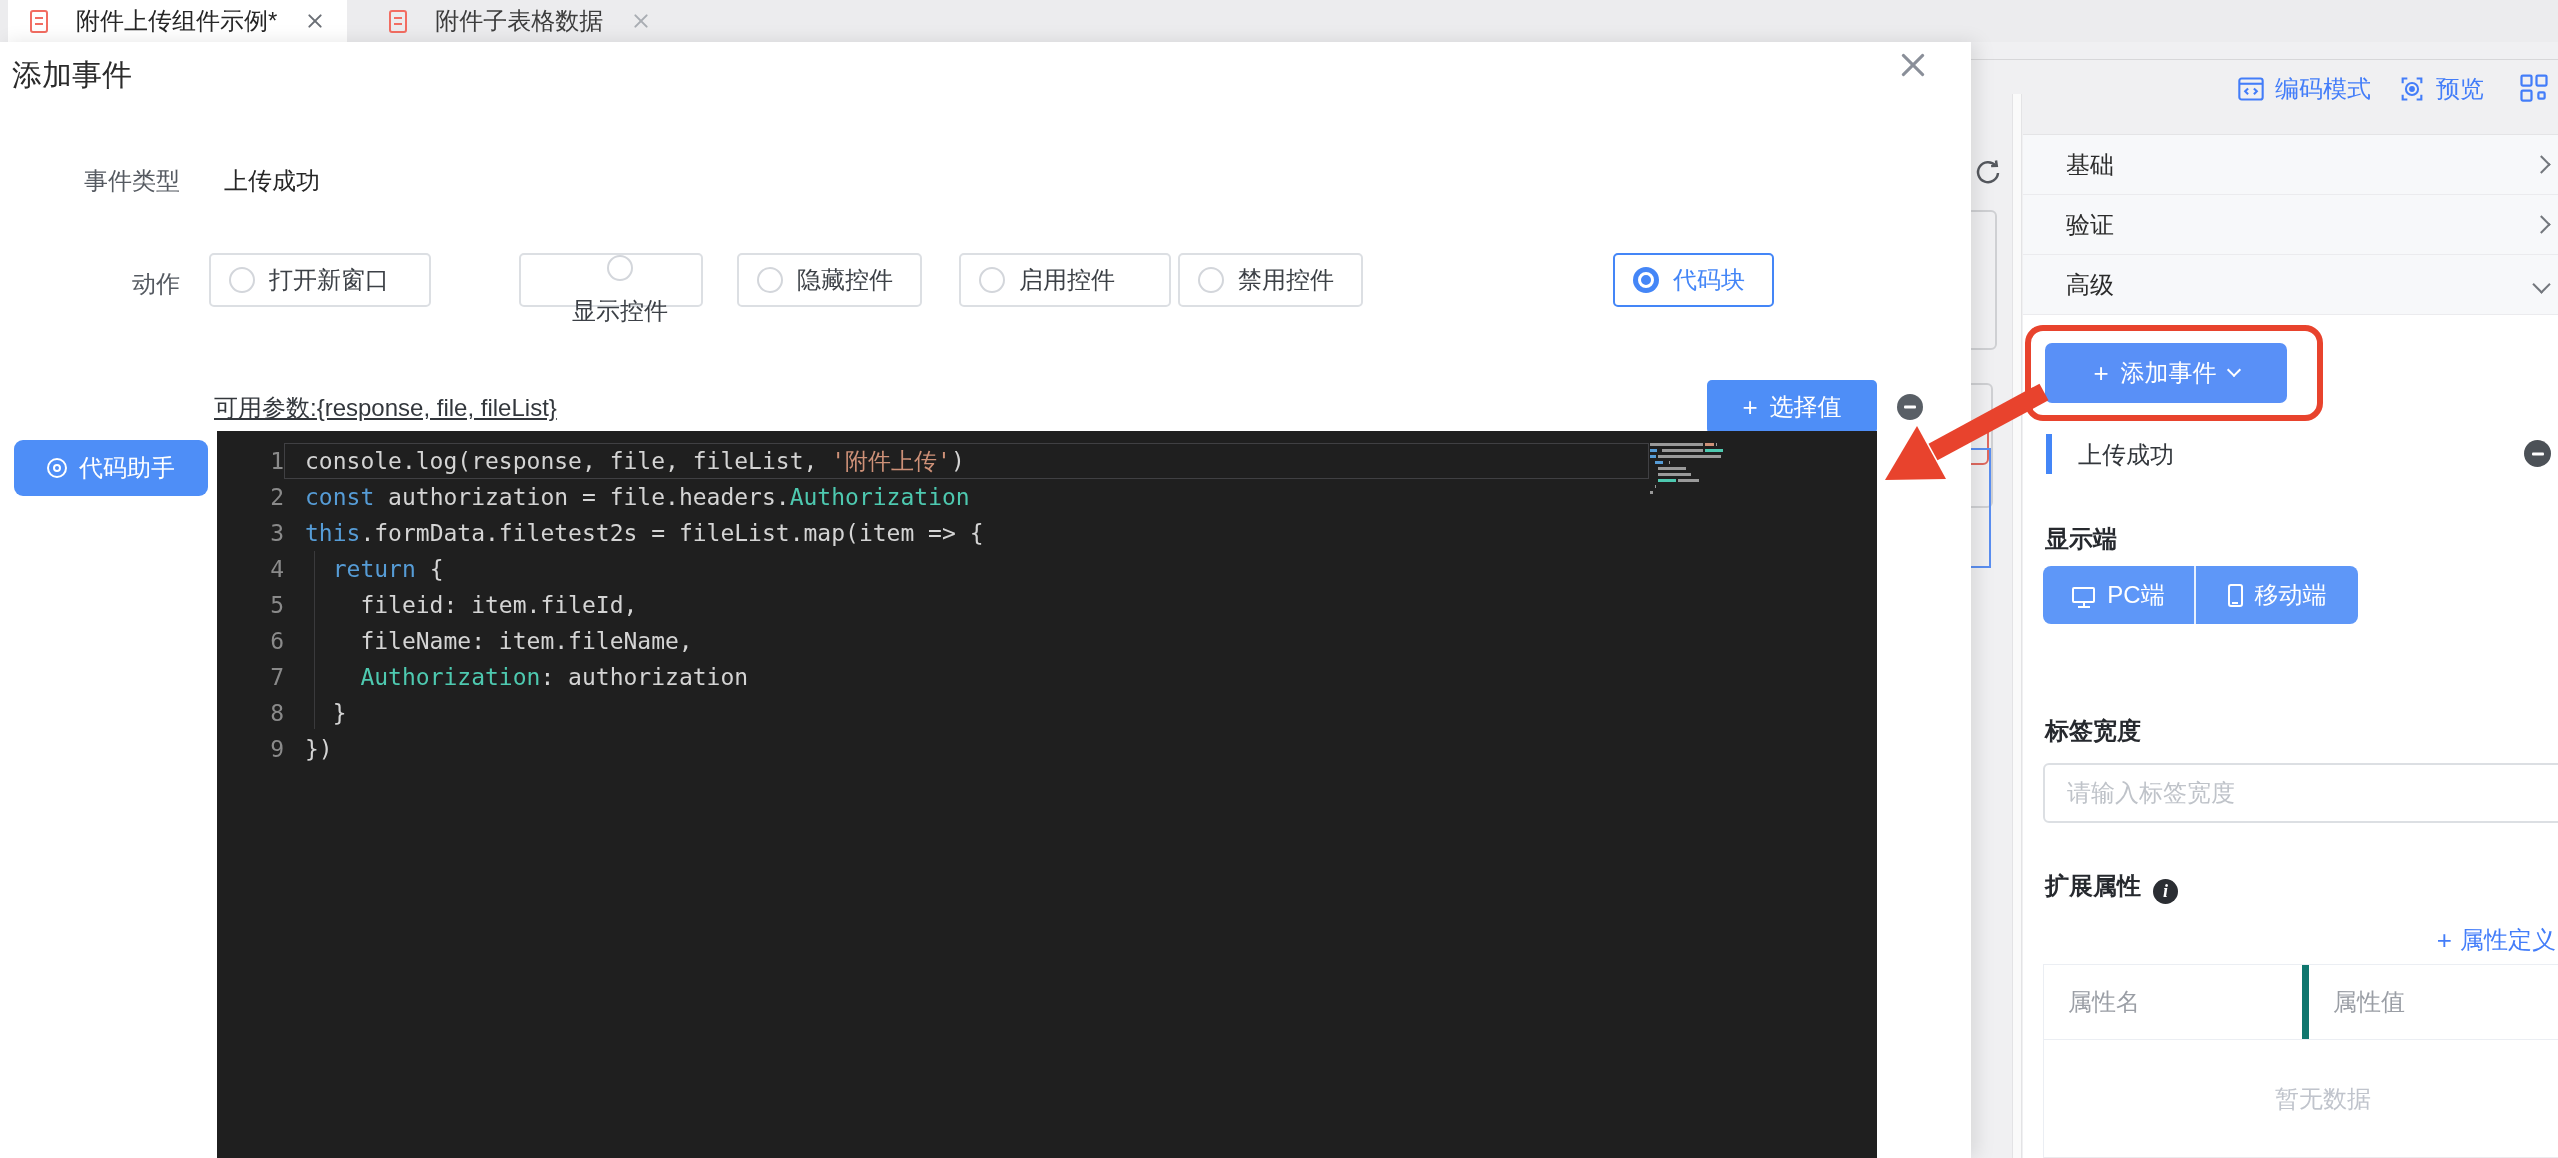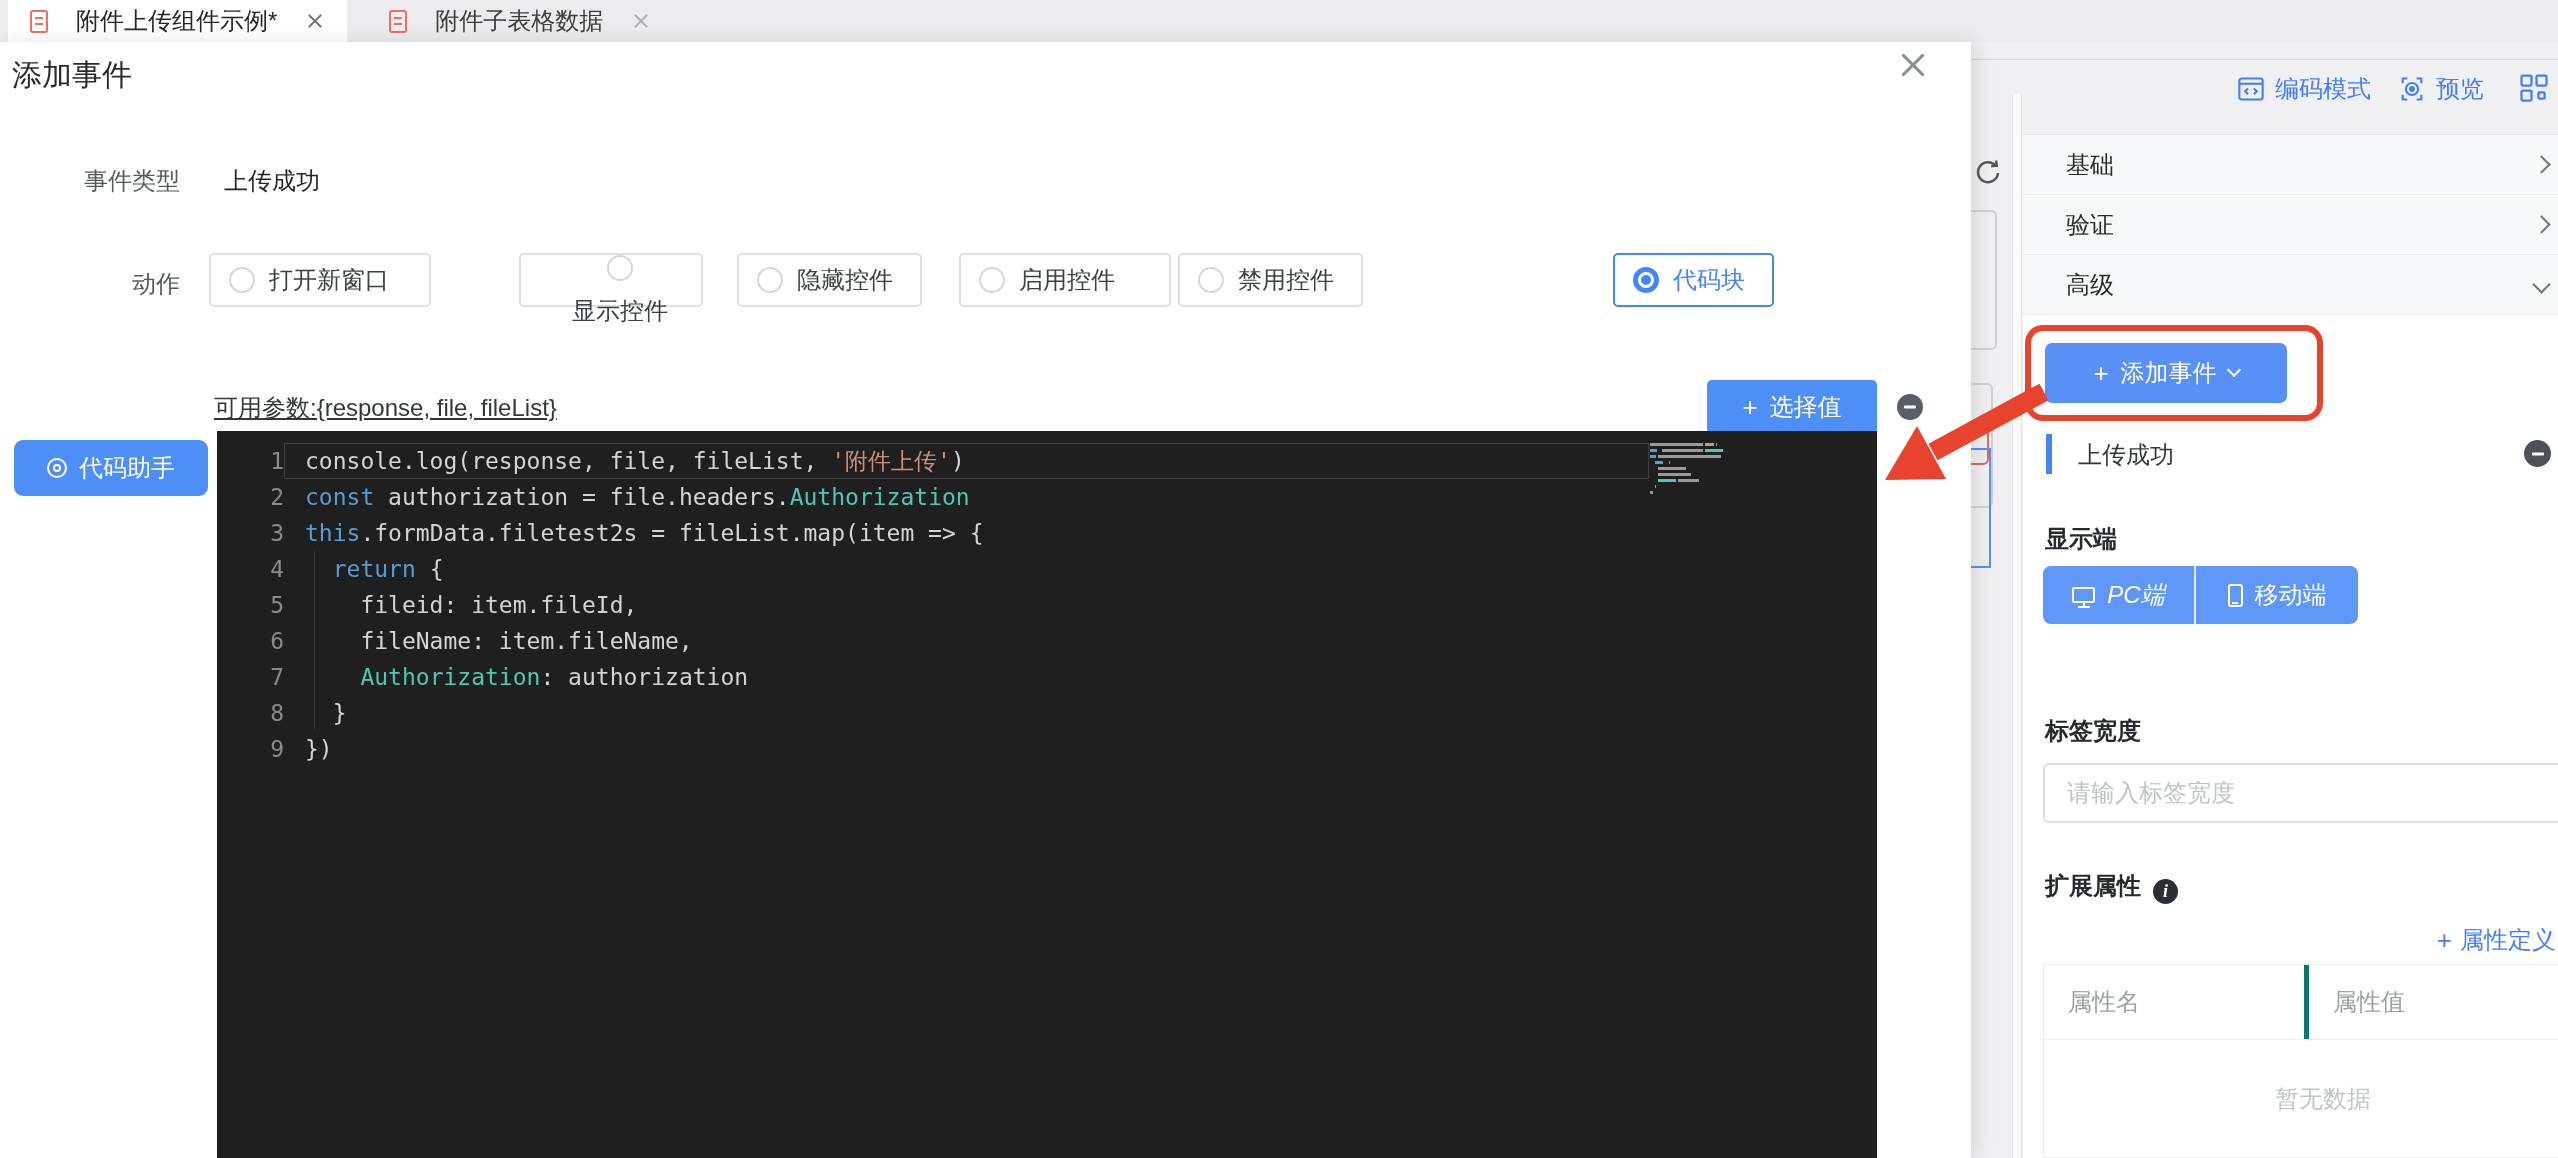--- a/index.html
+++ b/index.html
@@ -81,35 +81,35 @@
   .chev.white { border-color:#fff; width:10px; height:10px; }
   .annot-box { position:absolute; left:2px; top:190px; width:298px; height:96px; border:6px solid #e8432d; border-radius:18px; z-index:30; }
   .btn-addevent { position:absolute; left:14px; top:12px; width:242px; height:60px; border-radius:7px; background:#5990f7; }
   .event-item { position:absolute; left:0; top:293px; width:535px; height:52px; }
   .event-bar { position:absolute; left:23px; top:6px; width:6px; height:40px; background:#4486f7; }
   .event-text { position:absolute; left:55px; top:11px; font-size:24px; color:#33373c; }
   .minus-b { position:absolute; right:7px; top:12px; width:27px; height:27px; background:#4c5157; }
   .p-label { position:absolute; left:22px; font-size:24px; font-weight:600; color:#26292e; }
   .seg-group { position:absolute; left:20px; top:431px; display:flex; border-radius:8px; overflow:hidden; }
   .seg-btn { height:58px; background:#5e97f8; color:#fff; font-size:24px; display:flex; align-items:center; justify-content:center; gap:12px; cursor:pointer; }
-  .seg-btn.first { width:153px; border-right:2px solid rgba(255,255,255,.85);font-style:italic; }
+  .seg-btn.first { width:153px; border-right:2px solid rgba(255,255,255,.85); }
   .seg-btn.second { width:162px; }
   .ico-mon { width:23px; height:16px; border:2px solid #fff; border-radius:2px; position:relative; flex:none; }
   .ico-mon::before { content:''; position:absolute; left:50%; bottom:-5px; transform:translateX(-50%); width:2px; height:4px; background:#fff; }
   .ico-mon::after { content:''; position:absolute; left:50%; bottom:-7px; transform:translateX(-50%); width:12px; height:2px; background:#fff; }
   .ico-phone { width:15px; height:23px; border:2px solid #fff; border-radius:3px; position:relative; flex:none; }
   .ico-phone::after { content:''; position:absolute; left:50%; bottom:1px; transform:translateX(-50%); width:6px; height:2px; background:#fff; }
   .text-input { position:absolute; left:20px; top:628px; width:560px; height:60px; border:2px solid #dcdfe3; border-radius:6px; font-size:24px; padding:0 22px; color:#262626; outline:none; font-family:"Liberation Sans", sans-serif; }
   .text-input::placeholder { color:#bfc3c9; }
   .info-icon { display:inline-block; width:25px; height:25px; border-radius:50%; background:#2b2e33; color:#fff; font-family:"Liberation Serif", serif; font-style:italic; font-weight:700; font-size:18px; text-align:center; line-height:25px; margin-left:12px; vertical-align:-3px; }
   .link-blue { position:absolute; right:2px; top:789px; color:#437df9; font-size:24px; cursor:pointer; display:flex; gap:8px; align-items:center; }
   .attr-table { position:absolute; left:20px; top:829px; width:560px; border:1px solid #ebeef3; }
   .attr-thead { display:flex; height:75px; border-bottom:1px solid #ebeef3; }
   .attr-th { display:flex; align-items:center; padding-left:24px; font-size:24px; color:#9a9ea5; }
-  .attr-th.c1 { width:265px; border-right:5px solid #0f766e; }
+  .attr-th.c1 { width:265px; border-right:7px solid #0f766e; }
   .attr-th.c2 { flex:1; }
   .attr-empty { height:118px; display:flex; align-items:center; justify-content:center; font-size:24px; color:#c0c4cc; }
   .panel-foot { height:14px; background:#fafafa; border-top:1px solid #ebebee; margin-top:-1px; }
 
   .arrow-svg { position:absolute; left:0; top:0; z-index:50; pointer-events:none; }
   .plus { font-size:26px; font-weight:400; line-height:1; }
 </style>
 </head>
 <body>
 

